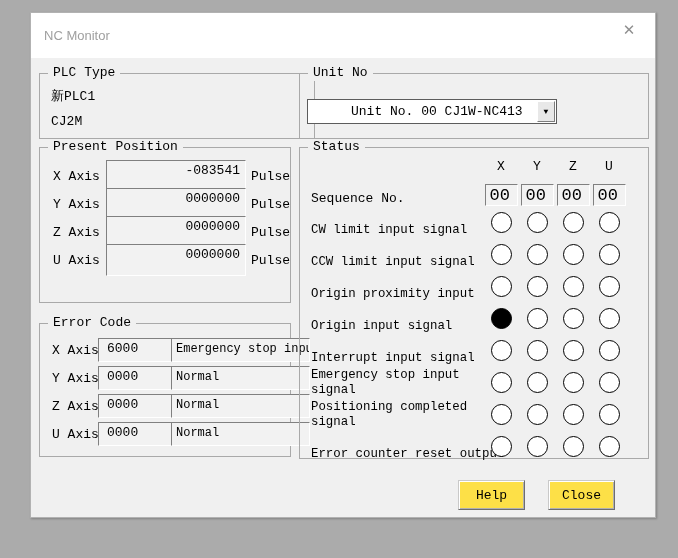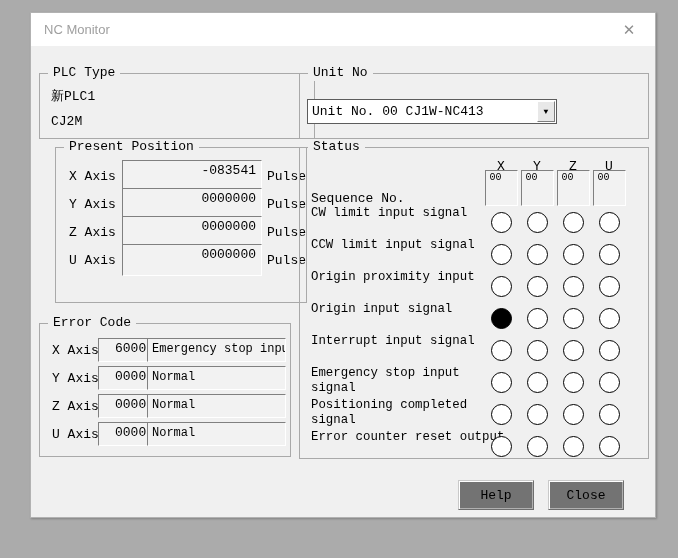--- a/index.html
+++ b/index.html
@@ -2,77 +2,77 @@
 <html><head>
 <meta charset="utf-8">
 <style>
   * { margin:0; padding:0; box-sizing:border-box; }
   html,body { width:678px; height:558px; overflow:hidden; }
   body { background:#ababab; font-family:"Liberation Mono","DejaVu Sans Mono",monospace; font-size:13px; color:#000; }
 
   .window { position:absolute; left:30px; top:12px; width:626px; height:506px;
             background:#f0f0f0; border:1px solid #b2b2b2; box-shadow:1px 1px 2px rgba(0,0,0,0.25); }
 
-  .titlebar { position:absolute; left:0; top:0; right:0; height:33px; background:#ffffff;
+  .titlebar { position:absolute; left:0; top:0; right:0; height:45px; background:#ffffff;
               display:flex; align-items:center; font-family:"Liberation Sans","DejaVu Sans",sans-serif; }
   .title-text { color:#9f9f9f; font-size:13px; padding-left:13px; }
   .close-btn { position:absolute; right:14px; top:5px; width:24px; height:24px;
                display:flex; align-items:center; justify-content:center;
                color:#8f8f8f; font-size:15px; cursor:default; }
 
   .groupbox { position:absolute; border:1px solid #a9a9a9; }
   .gb-label { position:absolute; top:-9px; left:8px; background:#f0f0f0; padding:0 5px; line-height:16px; white-space:nowrap; }
 
   .sunken { background:#f2f2f2; border:1px solid; border-color:#808080 #ffffff #ffffff #808080; overflow:hidden; }
 
   
   .gb-plc { left:8px; top:60px; width:276px; height:66px; }
   .plc-line1 { position:absolute; left:11px; top:13px; }
   .plc-line2 { position:absolute; left:11px; top:40px; }
 
   
   .gb-unit { left:268px; top:60px; width:350px; height:66px; }
   .combo { position:absolute; left:7px; top:25px; width:250px; height:25px; background:#ffffff;
            border:1px solid #5c5c5c; display:flex; align-items:center; }
-  .combo-text { padding-left:4px; white-space:nowrap; overflow:hidden; flex:1; }
+  .combo-text { padding-left:4px; white-space:nowrap; overflow:hidden; flex:1;margin-left:39px; }
   .combo-btn { width:18px; height:21px; margin-right:1px; background:#e8e8e8;
                border:1px solid; border-color:#ffffff #7d7d7d #7d7d7d #ffffff;
                display:flex; align-items:center; justify-content:center; font-size:8px; color:#000; }
 
   
-  .gb-pos { left:24px; top:134px; width:252px; height:156px; }
+  .gb-pos { left:8px; top:134px; width:252px; height:156px; }
   .pos-rows { position:absolute; left:0; top:14px; right:0; }
   .pos-row { height:28px; display:flex; align-items:center; position:relative; }
   .pos-axis { position:absolute; left:13px; }
   .pos-box { position:absolute; left:66px; width:140px; height:32px; text-align:right; padding:2px 5px 0 2px; }
   .pos-unit { position:absolute; left:211px;text-align:right; }
 
   
   .gb-err { left:8px; top:310px; width:252px; height:134px; }
   .err-rows { position:absolute; left:0; top:12px; right:0; }
   .err-row { height:28px; position:relative; display:flex; align-items:center; }
   .err-axis { position:absolute; left:12px; }
-  .err-code { position:absolute; left:58px; width:76px; height:24px; padding:2px 0 0 16px; }
-  .err-desc { position:absolute; left:107px; width:139px; height:24px; padding:3px 0 0 4px; font-size:12px; white-space:nowrap; }
+  .err-code { position:absolute; left:58px; width:76px; height:24px; padding:2px 0 0 8px; }
+  .err-desc { position:absolute; left:131px; width:139px; height:24px; padding:3px 0 0 4px; font-size:12px; white-space:nowrap; }
 
   
   .gb-status { left:268px; top:134px; width:350px; height:312px; }
   .st-grid { position:absolute; left:11px; top:2px; right:4px; display:grid;
              grid-template-columns:172px 36px 36px 36px 36px; }
   .st-head { height:26px; display:flex; align-items:flex-end; justify-content:center; padding-bottom:2px; }
   .st-seq-row { height:30px; display:flex; align-items:flex-end; }
-  .st-seq-box { width:33px; height:36px; padding:1px 0 0 4px; font-size:10px; margin:0 auto; }
-  .st-row { height:32px; display:flex; align-items:flex-start; }
+  .st-seq-box { width:33px; height:22px; padding:1px 0 0 4px; font-size:17px; margin:0 auto; }
+  .st-row { height:32px; display:flex; align-items:flex-end; }
   .sig-label { white-space:pre; font-size:12.4px; line-height:15px; overflow:visible; }
   .circ-cell { height:32px; display:flex; align-items:center; justify-content:center; }
   .circle { width:21px; height:21px; border-radius:50%; border:1px solid #000; background:#ffffff; }
   .circle.filled { background:#000000; }
 
   
-  .btn { position:absolute; width:76px; height:30px; background:#737373; text-align:center;
+  .btn { position:absolute; width:67px; height:30px; background:#fde047; text-align:center;
          border:1px solid; border-color:#c9c9c9 #6e6e6e #6e6e6e #c9c9c9;
          box-shadow:inset 1px 1px 0 #ffffff, inset -1px -1px 0 #b0b0b0;
          font-family:inherit; font-size:13px; line-height:27px; cursor:default; }
   .btn-help { left:427px; top:467px; }
   .btn-close { left:517px; top:467px; }
 </style>
 </head>
 <body>
 
 <div class="window">

